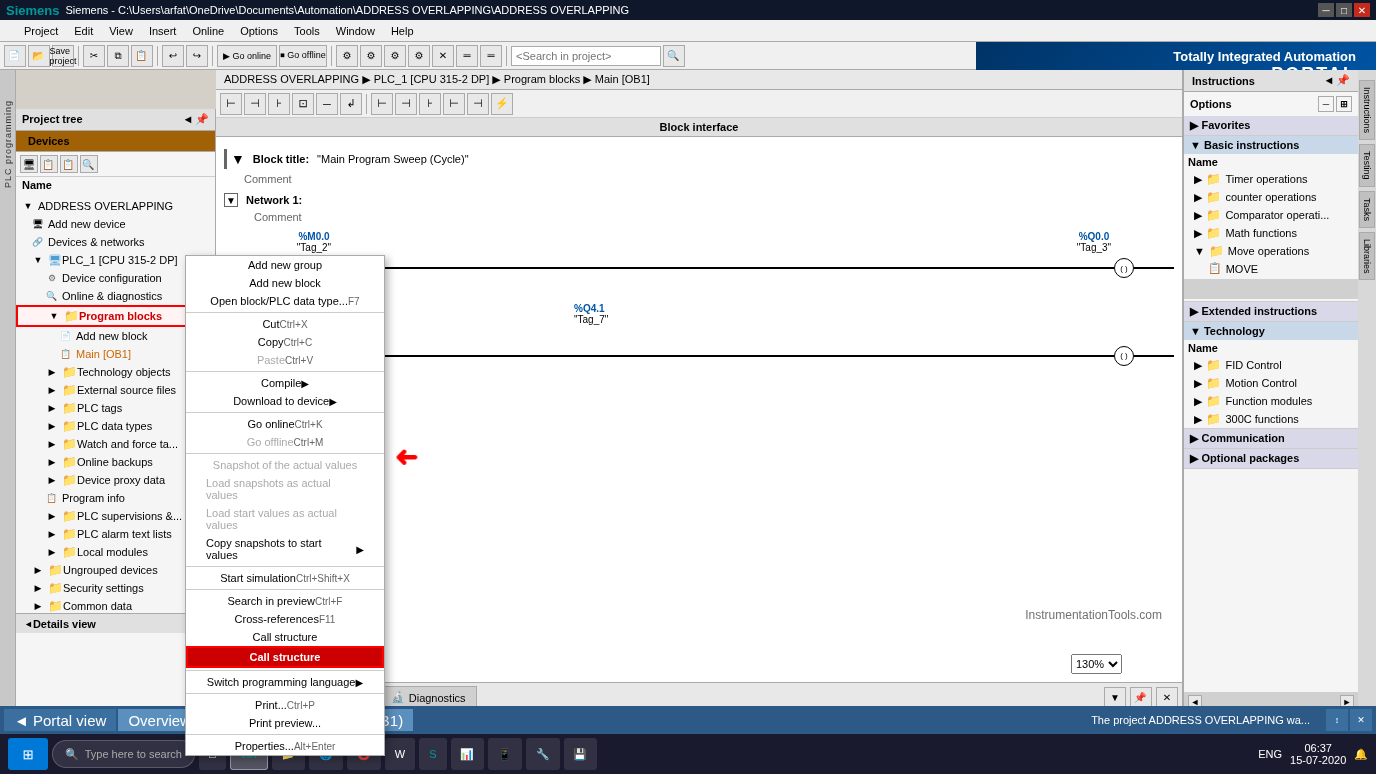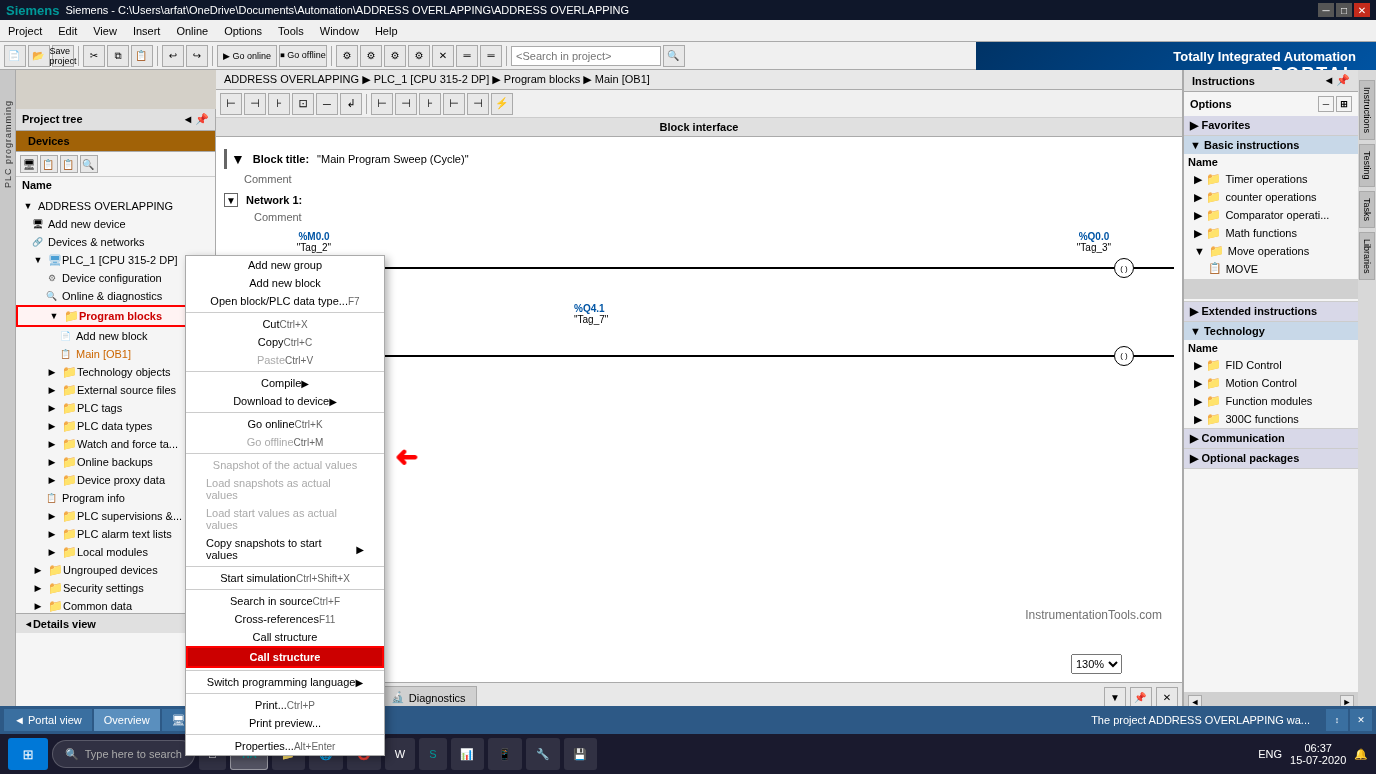--- a/index.html
+++ b/index.html
@@ -5,21 +5,21 @@
     * { box-sizing: border-box; margin: 0; padding: 0; }
     body { font-family: 'Segoe UI', Arial, sans-serif; font-size: 11px; background: #d4d0c8; overflow: hidden; width: 1376px; height: 774px; }
     
     
     #titlebar { background: #0f172a; color: white; height: 20px; display: flex; align-items: center; padding: 0 6px; font-size: 11px; justify-content: space-between; }
     #titlebar .title { display: flex; align-items: center; gap: 6px; }
     #titlebar .win-controls { display: flex; gap: 2px; }
     #titlebar .win-btn { width: 16px; height: 14px; font-size: 10px; display: flex; align-items: center; justify-content: center; cursor: pointer; background: #555; color: white; }
     
     
-    #menubar { background: #f0f0f0; height: 22px; display: flex; align-items: center; padding: 0 0; border-bottom: 1px solid #aaa; }
+    #menubar { background: #f0f0f0; height: 22px; display: flex; align-items: center; padding: 0 16px; border-bottom: 1px solid #aaa; }
     #menubar span { padding: 2px 8px; cursor: pointer; font-size: 11px; }
     
     
     #toolbar { background: #f0f0f0; height: 28px; display: flex; align-items: center; padding: 2px 4px; border-bottom: 1px solid #aaa; gap: 2px; }
     .tb-btn { width: 22px; height: 22px; background: #e8e8e8; border: 1px solid #aaa; display: flex; align-items: center; justify-content: center; cursor: pointer; font-size: 10px; }
     .tb-sep { width: 1px; height: 20px; background: #aaa; margin: 0 2px; }
     .tb-search { height: 20px; width: 150px; border: 1px solid #aaa; padding: 0 4px; font-size: 11px; }
     
     
     #tia-header { background: linear-gradient(135deg, #003366 0%, #0055a5 100%); color: white; height: 50px; display: flex; align-items: center; justify-content: flex-end; padding: 0 20px; position: absolute; top: 42px; right: 0; width: 400px; }
@@ -94,21 +94,21 @@
     #details-view { height: 20px; background: #e0e0e0; border-top: 1px solid #aaa; display: flex; align-items: center; padding: 0 8px; font-size: 11px; font-weight: bold; }
     
     
     #properties-bar { height: 30px; background: #e8e8e8; border-top: 1px solid #aaa; display: flex; align-items: center; gap: 4px; padding: 0 4px; }
     .prop-tab { padding: 4px 10px; background: #d0d0d0; border: 1px solid #aaa; cursor: pointer; font-size: 11px; display: flex; align-items: center; gap: 4px; }
     .prop-tab.active { background: white; border-bottom: 1px solid white; }
     .zoom-select { height: 20px; font-size: 11px; }
     
     
     #portal-taskbar { height: 28px; background: #2d5986; display: flex; align-items: center; padding: 0 4px; gap: 2px; }
-    .portal-btn { background: #3a6fa0; color: white; border: none; padding: 3px 10px; cursor: pointer; font-size: 11px; display: flex; align-items: center; gap: 4px; height: 22px; }
+    .portal-btn { background: #3a6fa0; color: white; border: none; padding: 3px 10px; cursor: pointer; font-size: 15px; display: flex; align-items: center; gap: 4px; height: 22px; }
     .portal-btn.active { background: #5a8fbe; }
     
     .red-box { border: 2px solid red; }
     
     .inst-sub-item { padding: 2px 24px; font-size: 11px; cursor: pointer; display: flex; align-items: center; gap: 4px; }
     
     .siemens-logo { color: #009999; font-weight: bold; font-size: 13px; }
   </style>
 </head>
 <body>
@@ -390,21 +390,21 @@
         <span>Copy snapshots to start values</span>
         <span class="ctx-arrow">▶</span>
       </div>
     <div class="ctx-sep"></div>
     <div class="ctx-item">
         <span>Start simulation</span>
         <span class="ctx-shortcut">Ctrl+Shift+X</span>
       </div>
     <div class="ctx-sep"></div>
     <div class="ctx-item">
-        <span>Search in source</span>
+        <span>Search in preview</span>
         <span class="ctx-shortcut">Ctrl+F</span>
       </div>
     <div class="ctx-item">
         <span>Cross-references</span>
         <span class="ctx-shortcut">F11</span>
       </div>
     <div class="ctx-item">
         <span>Call structure</span>
       </div>
     <div class="ctx-item highlighted red-box">

